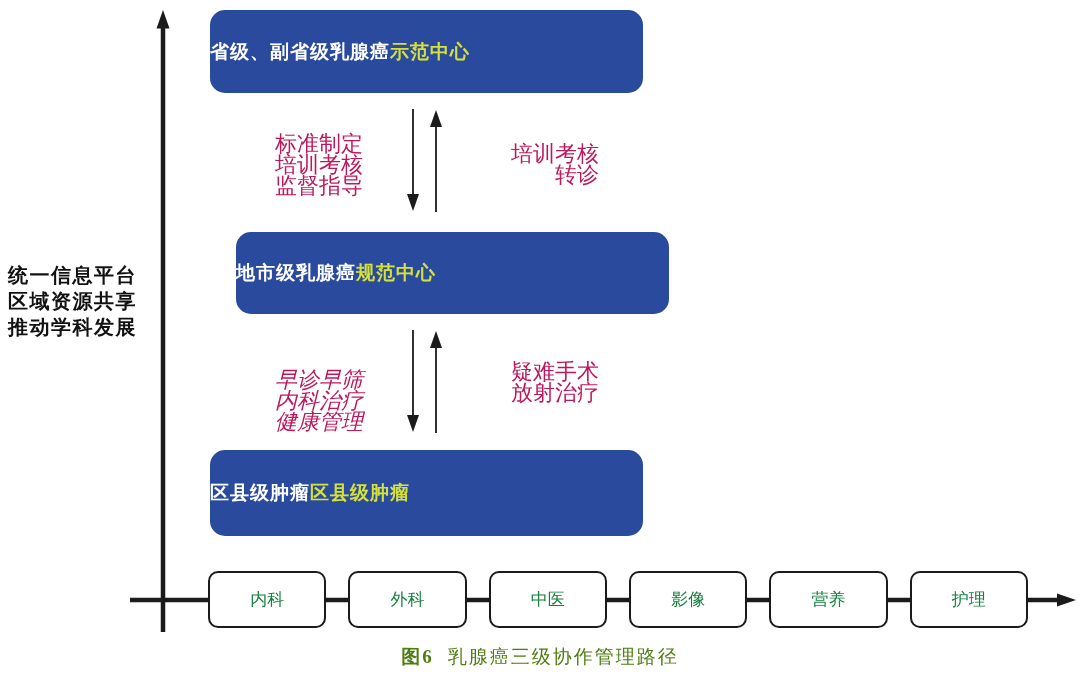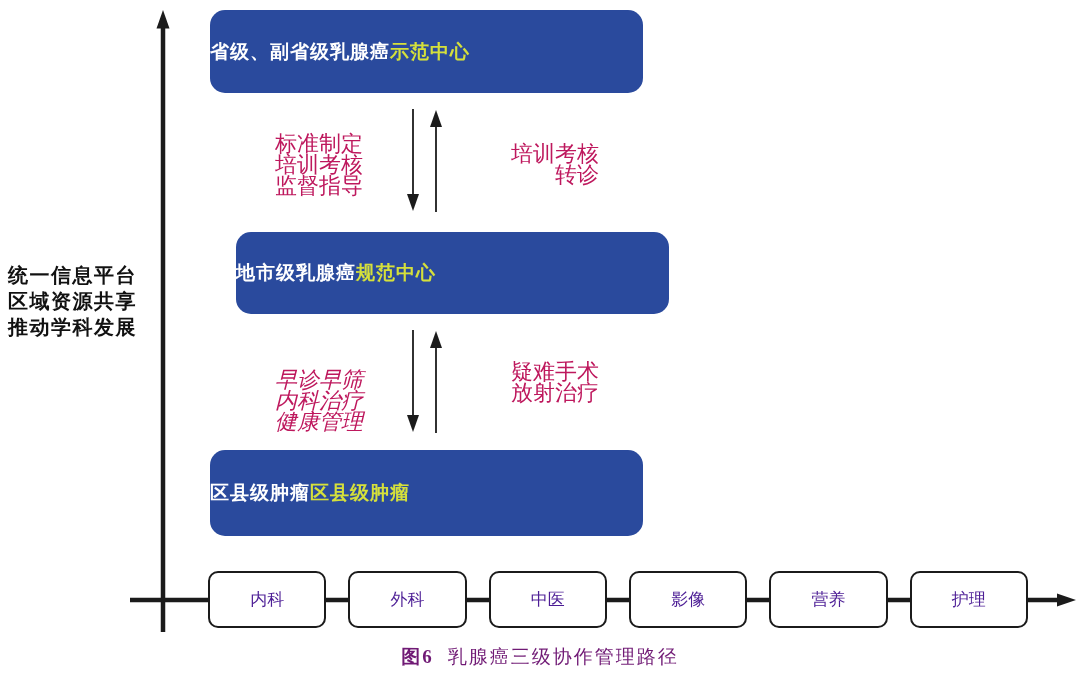--- a/index.html
+++ b/index.html
@@ -84,33 +84,33 @@
   .dept-box {
     flex: 1;
     box-sizing: border-box;
     background: #ffffff;
     border: 2.5px solid #1b1b1b;
     border-radius: 10px;
     display: flex;
     align-items: center;
     justify-content: center;
     font-size: 17px;
-    color: #4c1d95;
+    color: #15803d;
     white-space: nowrap;
   }
 
   .caption {
     position: absolute;
     left: 0;
     top: 644px;
     width: 100%;
     text-align: center;
     font-size: 19px;
     letter-spacing: 2px;
-    color: #701a75;
+    color: #4d7c0f;
     z-index: 2;
   }
   .caption .fig-num { font-weight: bold; margin-right: 14px; }
 </style>
 </head>
 <body>
 
 <div class="canvas">
 
   <svg class="axes" viewBox="0 0 1080 677">

